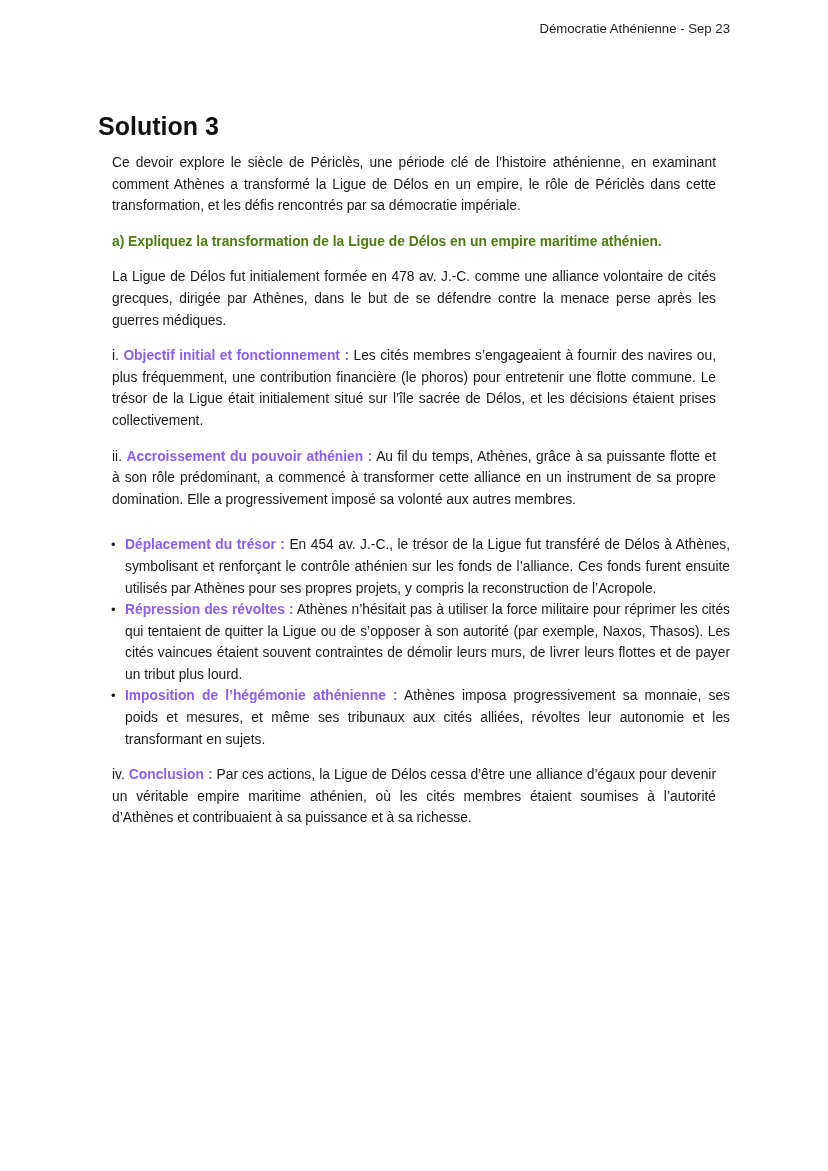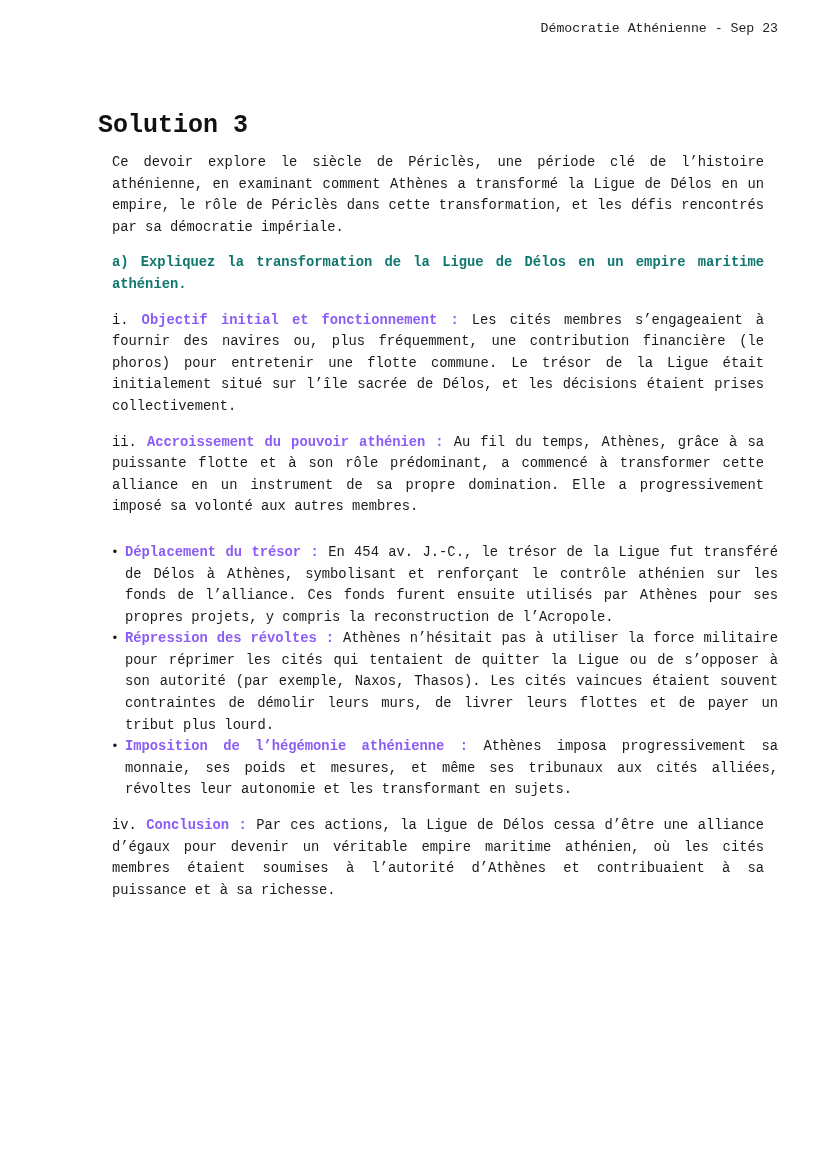--- a/index.html
+++ b/index.html
@@ -10,22 +10,22 @@
   body {
     width: 828px;
     height: 1171px;
     overflow: hidden;
   }
   .page {
     position: relative;
     box-sizing: border-box;
     width: 828px;
     height: 1171px;
-    padding: 21px 50px 0 98px;
-    font-family: Liberation Mono, monospace;
+    padding: 21px 98px 0 98px;
+    font-family: Liberation Sans, sans-serif;
     font-size: 13.8px;
     line-height: 21.6px;
     color: #1a1a1a;
     background: #ffffff;
   }
   .header {
     text-align: right;
     font-size: 13.2px;
     line-height: 16px;
     color: #222222;
@@ -38,21 +38,21 @@
     color: #111111;
   }
   p.para {
     margin: 14px;
     text-align: justify;
   }
   .intro { margin-top: 8px; }
   .qhead {
     margin-top: 15px;
     font-weight: bold;
-    color: #0f766e;
+    color: #4d7c0f;
   }
   .qbody { margin-top: 1px; }
   .item { margin-left: 14px; }
   .item-i   { margin-top: 53px; }
   .item-ii  { margin-top: 56px; }
   .item-iii { margin-top: 59px; }
   .item-iv  { margin-top: 45px; }
   .label { font-weight: bold; color: #8b5cf6; }
   ul.bullets {
     list-style: none;
@@ -88,20 +88,21 @@
   <div class="header">
     <span>Démocratie Athénienne - Sep 23</span>
   </div>
 
   <h1 class="doc-title">Solution 3</h1>
 
   <p class="para intro">Ce devoir explore le siècle de Périclès, une période clé de l’histoire athénienne, en examinant comment Athènes a transformé la Ligue de Délos en un empire, le rôle de Périclès dans cette transformation, et les défis rencontrés par sa démocratie impériale.</p>
 
   <p class="para qhead">a) Expliquez la transformation de la Ligue de Délos en un empire maritime athénien.</p>
 
+  <p class="para qbody">La Ligue de Délos fut initialement formée en 478 av. J.-C. comme une alliance volontaire de cités grecques, dirigée par Athènes, dans le but de se défendre contre la menace perse après les guerres médiques.</p>
 
   <p class="para item item-i">
     <span class="numeral">i.</span>
     <span class="label">Objectif initial et fonctionnement :</span>
     <span>Les cités membres s’engageaient à fournir des navires ou, plus fréquemment, une contribution financière (le phoros) pour entretenir une flotte commune. Le trésor de la Ligue était initialement situé sur l’île sacrée de Délos, et les décisions étaient prises collectivement.</span>
   </p>
 
   <p class="para item item-ii">
     <span class="numeral">ii.</span>
     <span class="label">Accroissement du pouvoir athénien :</span>

